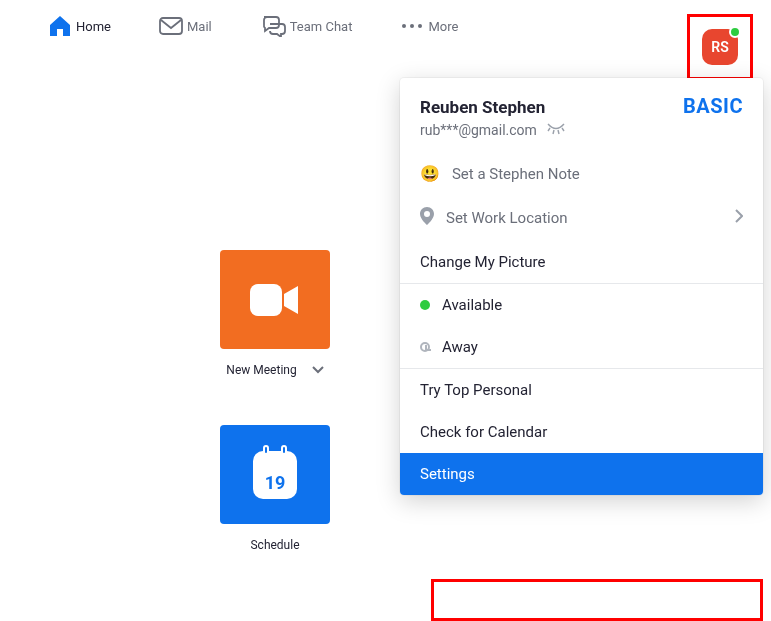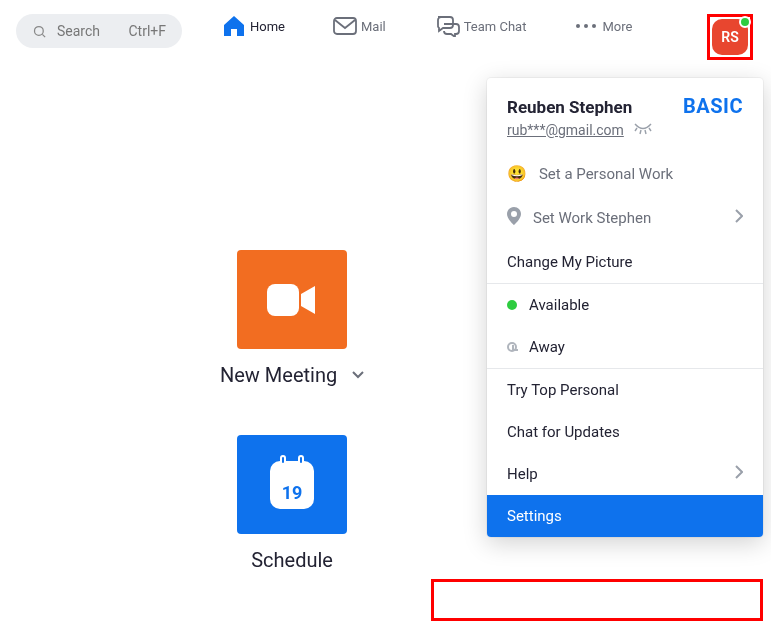--- a/index.html
+++ b/index.html
@@ -14,39 +14,39 @@
 
     .tabs { display: flex; align-items: flex-start; margin-left: 32px; gap: 48px; }
     .tab { display: flex; flex-direction: row; align-items: center; gap: 4px; color: #6b6f7a; cursor: pointer; min-width: 46px; }
     .tab .ic { height: 24px; display: flex; align-items: center; justify-content: center; }
     .tab .lbl { font-size: 13px; }
     .tab.active { color: #0e72ed; }
     .tab.active .lbl { color: #232333; }
 
     .spacer { flex: 1; }
 
-    .avatar-wrap { position: relative; border: 3px solid #ff0000; padding: 2px; border-radius: 0; }
+    .avatar-wrap { position: relative; border: 3px solid #ff0000; padding: 12px; border-radius: 0; }
     .avatar { width: 36px; height: 36px; border-radius: 10px; background: #e8462f; color: #fff; font-weight: 600; display: flex; align-items: center; justify-content: center; font-size: 14px; position: relative; }
     .presence { position: absolute; top: -3px; right: -3px; width: 12px; height: 12px; background: #2ecc40; border: 2px solid #fff; border-radius: 50%; }
 
     
     .home-tiles { position: absolute; left: 220px; top: 250px; display: flex; flex-direction: column; align-items: center; gap: 48px; }
     .tile { display: flex; flex-direction: column; align-items: center; gap: 14px; }
     .tile .box { width: 110px; height: 99px; border-radius: 4px; display: flex; align-items: center; justify-content: center; }
     .tile .box.orange { background: #f26d21; }
     .tile .box.blue { background: #0e72ed; }
-    .tile .title-row { display: flex; align-items: center; gap: 15px; color: #232333; font-size: 20px; }
-
-    
-    .dropdown { position: absolute; right: 8px; top: 78px; width: 276px; background: #fff; box-shadow: 0 6px 24px rgba(0,0,0,0.18), 0 0 0 1px rgba(0,0,0,0.04); border-radius: 4px; overflow: hidden; }
+    .tile .title-row { display: flex; align-items: center; gap: 15px; color: #232333; font-size: 12px; }
+
+    
+    .dropdown { position: absolute; right: 8px; top: 78px; width: 363px; background: #fff; box-shadow: 0 6px 24px rgba(0,0,0,0.18), 0 0 0 1px rgba(0,0,0,0.04); border-radius: 4px; overflow: hidden; }
     .dd-head { padding: 16px 20px 14px; }
     .dd-head .row1 { display: flex; align-items: baseline; justify-content: space-between; }
     .dd-name { font-weight: 700; font-size: 17px; }
     .dd-plan { color: #0e72ed; font-weight: 700; font-size: 20px; letter-spacing: 0.5px; }
-    .dd-email { color: #6b6f7a; font-size: 14px; margin-top: 4px; display: flex; align-items: center; gap: 10px; text-decoration: underline; }
+    .dd-email { color: #6b6f7a; font-size: 14px; margin-top: 4px; display: flex; align-items: center; gap: 10px; }
     .eye-off { color: #9aa0aa; font-size: 14px; }
 
     .dd-item { display: flex; align-items: center; gap: 12px; padding: 12px 20px; color: #6b6f7a; font-size: 15px; cursor: pointer; }
     .dd-item.dark { color: #232333; }
     .dd-item .chev { margin-left: auto; color: #9aa0aa; }
     .dd-sep { height: 1px; background: #e6e8eb; margin: 0; }
 
     .dot { width: 10px; height: 10px; border-radius: 50%; flex-shrink: 0; }
     .dot.green { background: #2ecc40; }
     .dot.red { background: #e8462f; position: relative; }
@@ -64,28 +64,20 @@
     
     .cal-sq { width: 44px; height: 48px; background: #fff; border-radius: 10px; position: relative; display: flex; align-items: flex-end; justify-content: center; padding-bottom: 6px; }
     .cal-sq .rings { position: absolute; top: -6px; left: 10px; right: 10px; display: flex; justify-content: space-between; }
     .cal-sq .rings span { width: 6px; height: 10px; border: 2px solid #fff; border-radius: 4px; background: #0e72ed; }
     .cal-sq .num { color: #0e72ed; font-weight: 700; font-size: 18px; }
   </style>
 </head>
 <body>
 
 <div class="topbar">
-  <div class="search-pill">
-    <svg class="mag" viewBox="0 0 24 24" fill="none" stroke="currentColor" stroke-width="2">
-        <circle cx="11" cy="11" r="7"></circle>
-        <line x1="21" y1="21" x2="16.65" y2="16.65"></line>
-      </svg>
-    <span class="ph">Search</span>
-    <span class="hot">Ctrl+F</span>
-  </div>
 
   <div class="tabs">
     <div class="tab active">
       <span class="ic">
         <svg width="24" height="22" viewBox="0 0 24 22" fill="#0e72ed">
             <path d="M12 1 L22 10 V21 H15 V14 H9 V21 H2 V10 Z"></path>
           </svg>
       </span>
       <span class="lbl">Home</span>
     </div>
@@ -176,30 +168,30 @@
             <line x1="7" y1="7" x2="6" y2="11"></line>
             <line x1="11" y1="7" x2="12" y2="11"></line>
             <line x1="15" y1="5" x2="17" y2="8"></line>
           </svg>
       </span>
     </div>
   </div>
 
   <div class="dd-item">
     <span class="emoji">😃</span>
-    <span>Set a Personal Work</span>
+    <span>Set a Stephen Note</span>
   </div>
 
   <div class="dd-item">
     <span class="pin">
       <svg width="14" height="18" viewBox="0 0 14 18" fill="#9aa0aa">
           <path d="M7 0 C3 0 0 3 0 7 C0 12 7 18 7 18 S14 12 14 7 C14 3 11 0 7 0 Z M7 10 A3 3 0 1 1 7 4 A3 3 0 0 1 7 10 Z"></path>
         </svg>
     </span>
-    <span>Set Work Stephen</span>
+    <span>Set Work Location</span>
     <span class="chev">
       <svg width="8" height="14" viewBox="0 0 8 14" fill="none" stroke="currentColor" stroke-width="2">
           <path d="M1 1 L7 7 L1 13"></path>
         </svg>
     </span>
   </div>
 
   <div class="dd-item dark">
     <span>Change My Picture</span>
   </div>
@@ -214,28 +206,20 @@
     <span class="dot gray"></span>
     <span>Away</span>
   </div>
 
   <div class="dd-sep"></div>
 
   <div class="dd-item dark">
     <span>Try Top Personal</span>
   </div>
   <div class="dd-item dark">
-    <span>Chat for Updates</span>
-  </div>
-  <div class="dd-item dark">
-    <span>Help</span>
-    <span class="chev">
-      <svg width="8" height="14" viewBox="0 0 8 14" fill="none" stroke="currentColor" stroke-width="2">
-          <path d="M1 1 L7 7 L1 13"></path>
-        </svg>
-    </span>
+    <span>Check for Calendar</span>
   </div>
   <div class="dd-item selected">
     <span>Settings</span>
   </div>
 </div>
 
 <div class="settings-highlight"></div>
 
 </body></html>

